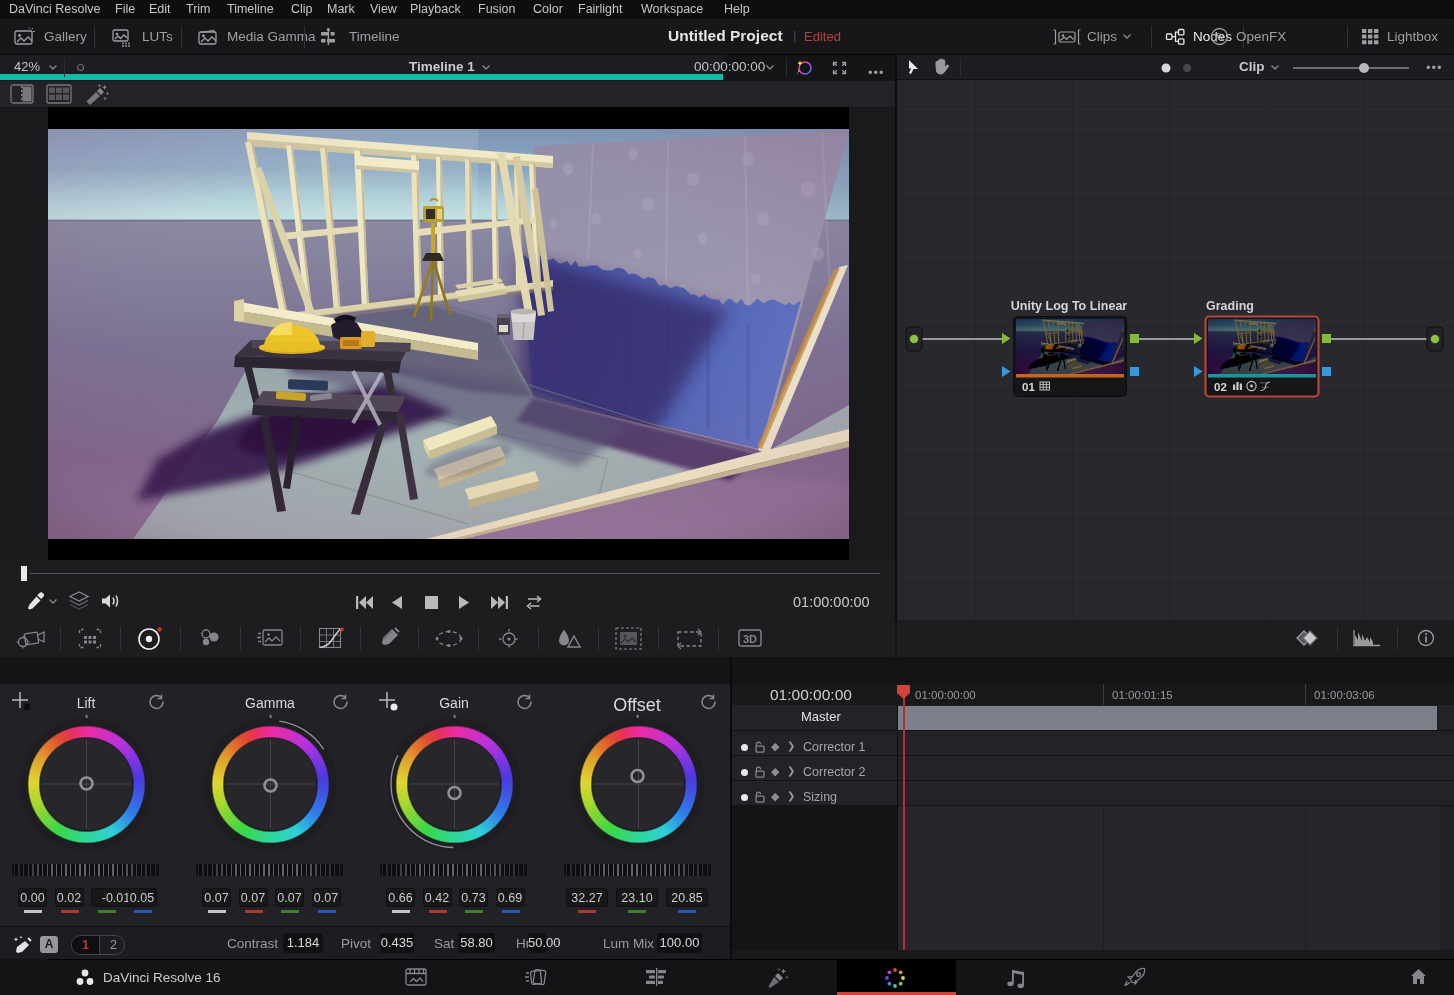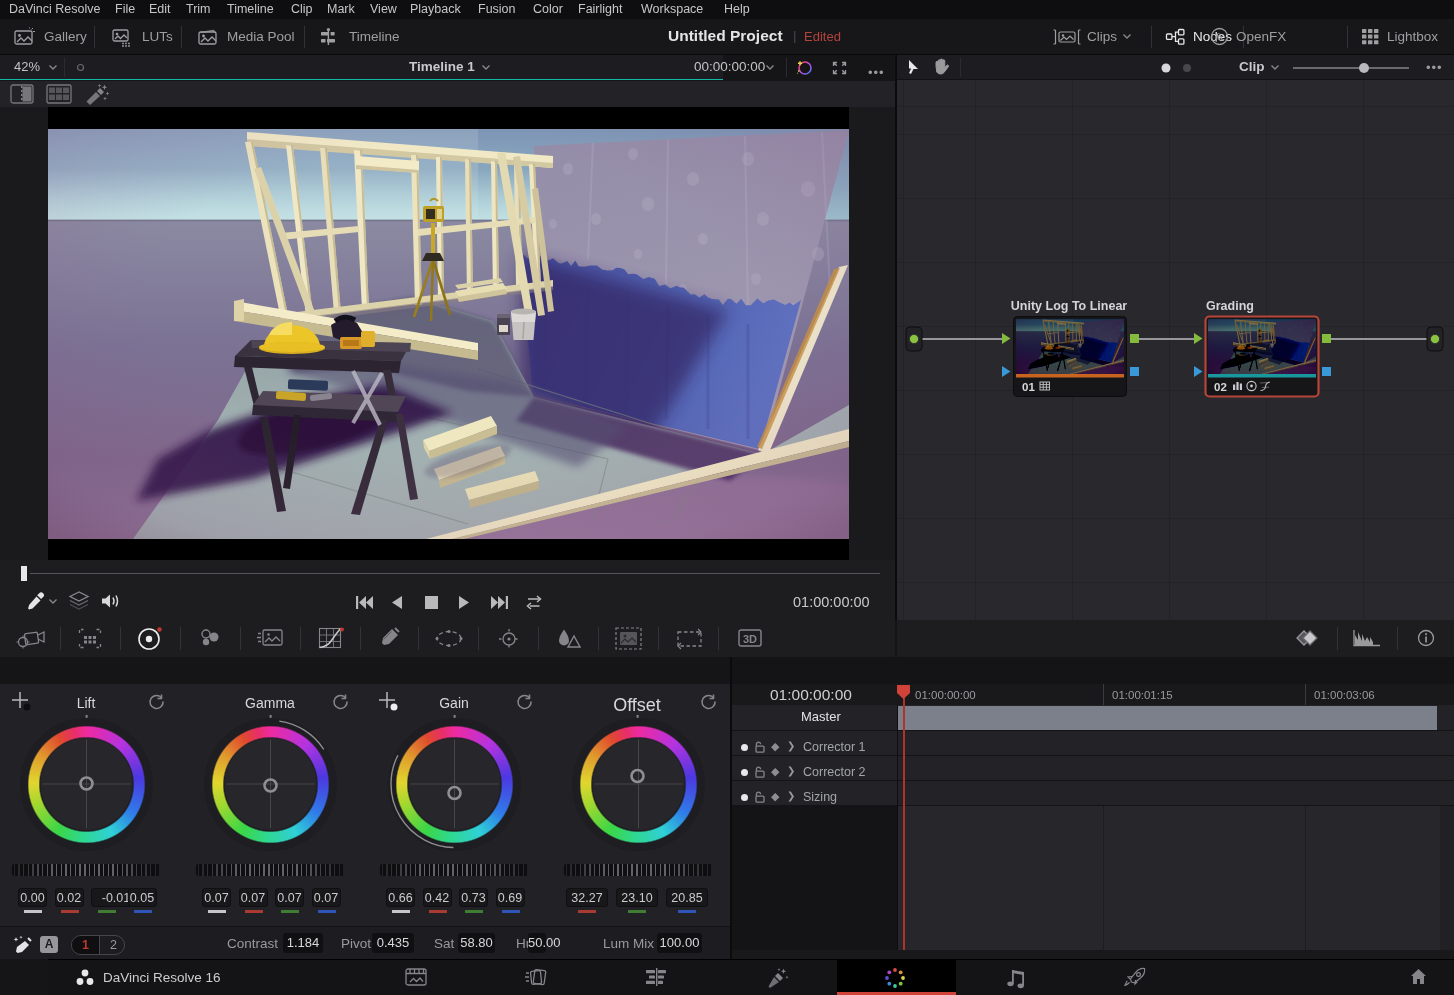--- a/index.html
+++ b/index.html
@@ -7,21 +7,21 @@
 .abs { position:absolute; }
 #root { position:relative; width:1454px; height:995px; }
 
 #menubar { left:0; top:0; width:1454px; height:19px; background:#0e0e10; color:#c6c6c6; font-size:12.5px;padding-left:32px; }
 #menubar span { position:absolute; top:2px; }
 
 #toolbar2 { left:0; top:19px; width:1454px; height:36px; background:#17171a; border-bottom:1px solid #09090a; color:#9f9fa2; font-size:13.5px; }
 .tbtn { position:absolute; top:0; height:35px; display:flex; align-items:center; gap:8px; }
 .vsep { position:absolute; top:7px; width:1px; height:22px; background:#323236; }
 
-#vhead { left:0; top:55px; width:723px; height:25px; background:#1d1d21; border-bottom:1px solid #14b8a6; color:#b9b9bc; font-size:13px; }
+#vhead { left:0; top:55px; width:723px; height:25px; background:#1d1d21; border-bottom:6px solid #14b8a6; color:#b9b9bc; font-size:13px; }
 #vicons { left:0; top:81px; width:895px; height:26px; background:#232327; }
 #varea { left:0; top:107px; width:895px; height:453px; background:#1a1a1d; }
 #vblack { left:48px; top:107px; width:801px; height:453px; background:#000; }
 #vimg { left:48px; top:129px; width:801px; height:410px; }
 #vscrub { left:0; top:560px; width:895px; height:25px; background:#1d1d20; }
 #vtransport { left:0; top:585px; width:895px; height:35px; background:#1d1d20; }
 
 #npanel { left:897px; top:55px; width:557px; height:565px; background:#28282d; }
 #nhead { left:897px; top:55px; width:557px; height:25px; background:#1d1d21; border-bottom:1px solid #121214; }
 #ngraph { left:897px; top:80px; width:557px; height:540px;
@@ -358,21 +358,21 @@
     <div class="vsep" style="left:181px"></div>
     <div class="tbtn" style="left:196px">
       <svg width="23" height="20" viewBox="0 0 23 20">
           <g fill="none" stroke="#9f9fa2" stroke-width="1.3">
             <path d="M4.5 5.5l13-2 1.5 2" opacity="0.8"></path>
             <rect x="3" y="5" width="17" height="12" rx="1.5"></rect>
             <circle cx="7.5" cy="9" r="1.4" fill="#9f9fa2" stroke="none"></circle>
             <path d="M5 15l4-4 3 3 4-4 4 4"></path>
           </g>
         </svg>
-      <span>Media Pool</span>
+      <span>Media Gamma</span>
       </div>
     <div class="vsep" style="left:304px"></div>
     <div class="tbtn" style="left:318px">
       <svg width="23" height="20" viewBox="0 0 23 20">
           <g fill="#9f9fa2">
             <rect x="3" y="5" width="8" height="3.4" rx="0.6"></rect>
             <rect x="12.6" y="5" width="4" height="3.4" rx="0.6"></rect>
             <rect x="3" y="12" width="4.5" height="3.4" rx="0.6"></rect>
             <rect x="9" y="12" width="8" height="3.4" rx="0.6"></rect>
             <rect x="9.7" y="2" width="1.4" height="16"></rect>
@@ -888,21 +888,21 @@
         <path d="M4 2l.6 1.8L6.4 4.4l-1.8.6L4 6.8l-.6-1.8-1.8-.6 1.8-.6zM9 0.5l.4 1.3 1.3.4-1.3.4-.4 1.3-.4-1.3-1.3-.4 1.3-.4z" fill="#e4e4e6"></path>
       </svg>
     <div style="position:absolute;left:40px;top:9px;width:18px;height:17px;background:#97979b;border-radius:3px;color:#1d1d21;font-weight:bold;font-size:12px;text-align:center;line-height:17px">A</div>
     <div style="position:absolute;left:71px;top:8px;width:54px;height:20px;border:1px solid #46464a;border-radius:10px;overflow:hidden">
       <div style="position:absolute;left:0;top:0;width:28px;height:20px;background:#0f0f11;color:#c0392e;font-size:12.5px;font-weight:bold;text-align:center;line-height:19px;border-right:1px solid #46464a">1</div>
       <div style="position:absolute;left:29px;top:0;width:25px;height:20px;color:#9a9a9d;font-size:12.5px;text-align:center;line-height:19px">2</div>
     </div>
     <span class="adjlabel" style="left:227px">Contrast</span>
       <div class="adjbox" style="left:283px;width:40px">1.184</div>
     <span class="adjlabel" style="left:341px">Pivot</span>
-      <div class="adjbox" style="left:372px;width:42px">0.435</div>
+      <div class="adjbox" style="left:380px;width:34px">0.435</div>
     <span class="adjlabel" style="left:434px">Sat</span>
       <div class="adjbox" style="left:458px;width:37px">58.80</div>
     <span class="adjlabel" style="left:516px">Hue</span>
       <div class="adjbox" style="left:528px;width:18px">50.00</div>
     <span class="adjlabel" style="left:603px">Lum Mix</span>
       <div class="adjbox" style="left:657px;width:45px">100.00</div>
   </div>
   <div class="abs" id="wdivider"></div>
   <div class="abs" id="kpanel">
 

